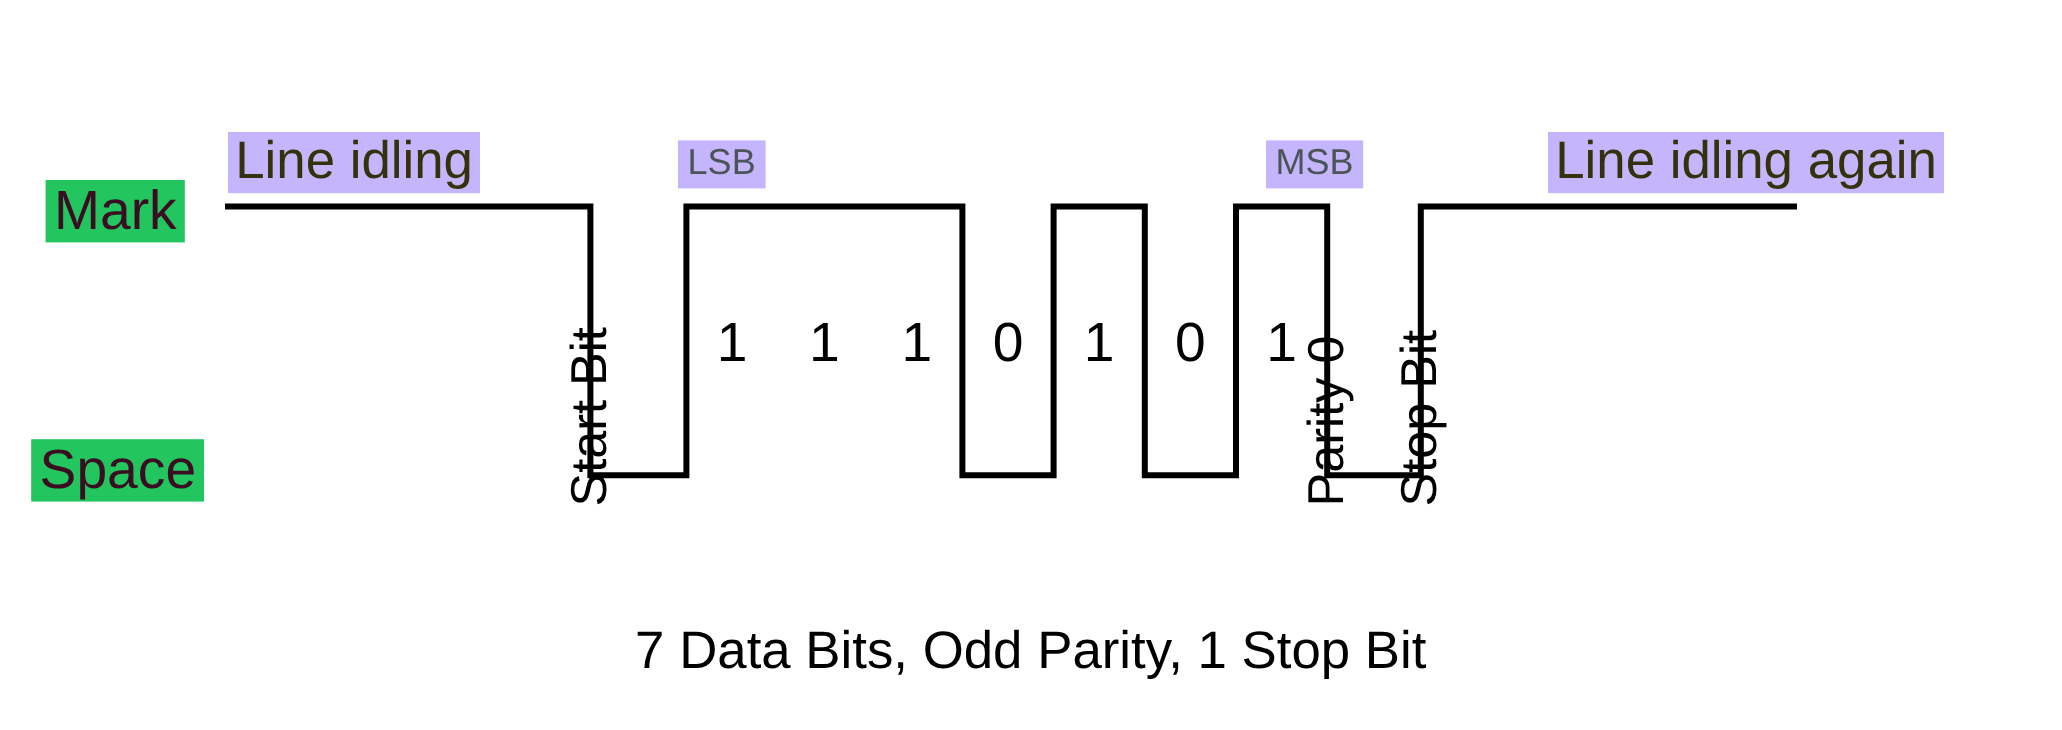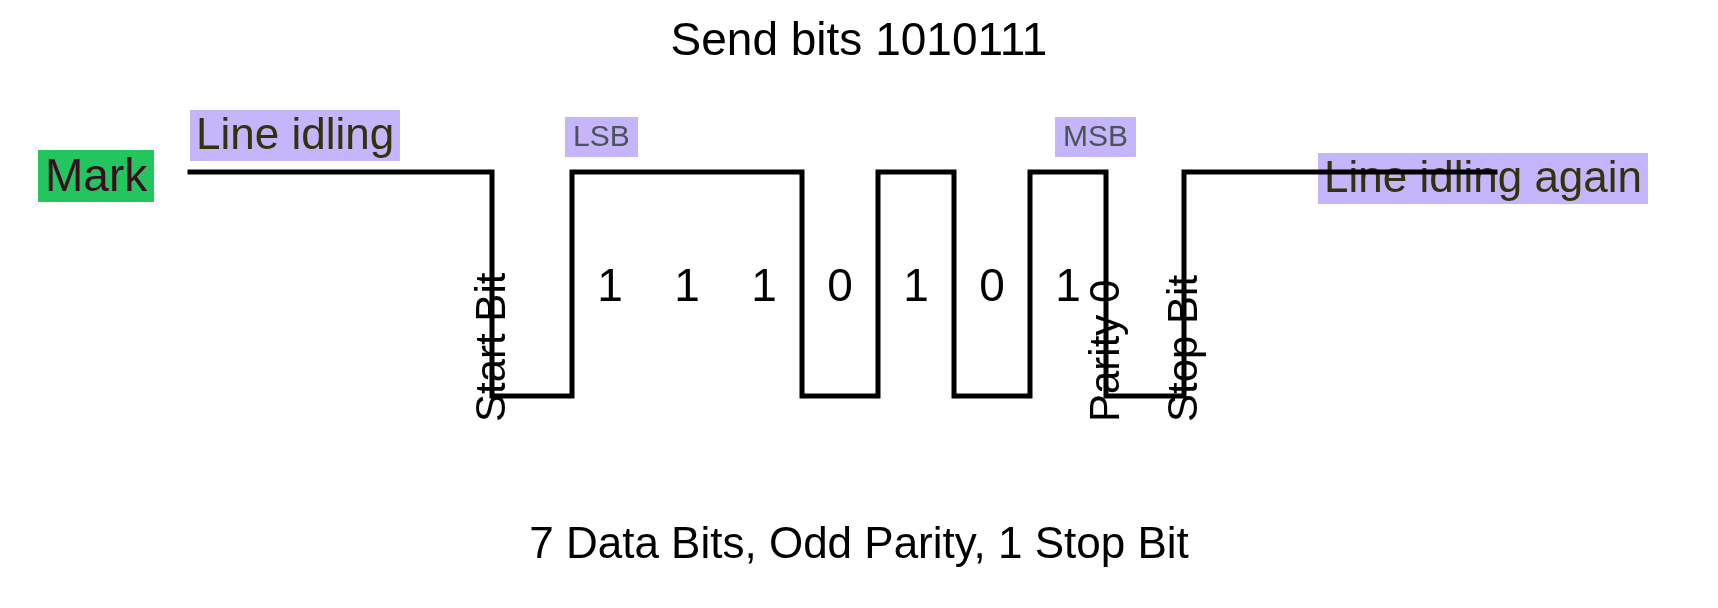--- a/index.html
+++ b/index.html
@@ -61,21 +61,21 @@
   .idle-chip {
     position: absolute;
     font-size: 44px;
     color: #35320b;
     background: #c4b5fd;
     padding: 2px 6px 5px 6px;
     white-space: pre;
     line-height: 1.0;
   }
   .idle-left  { left: 190px;  top: 110px; }
-  .idle-right { left: 1318px; top: 110px; margin-top: 43px; }
+  .idle-right { left: 1290px; top: 110px; }
 
   
   .sb-chip {
     position: absolute;
     font-size: 30px;
     color: #4b5456;
     background: #c4b5fd;
     padding: 4px 8px 6px 8px;
     white-space: pre;
     line-height: 1.0;
@@ -115,23 +115,23 @@
     top: 0;
     width: 1718px;
     height: 608px;
   }
 </style>
 </head>
 <body>
 
 <div id="stage">
 
-  <div class="title">Send bits 1010111</div>
 
   <div class="level-label level-mark">Mark</div>
+  <div class="level-label level-space">Space</div>
 
   <div class="idle-chip idle-left">Line idling</div>
   <div class="idle-chip idle-right">Line idling again</div>
 
   <div class="sb-chip sb-lsb">LSB</div>
   <div class="sb-chip sb-msb">MSB</div>
 
   <svg id="waveform" viewBox="0 0 1718 608">
     <path id="wave-path" fill="none" stroke="#000000" stroke-width="5" stroke-linecap="square" stroke-linejoin="miter" d="M 190 172 L 492 172 L 492 396 L 572 396 L 572 172 L 802 172 L 802 396 L 878 396 L 878 172 L 954 172 L 954 396 L 1030 396 L 1030 172 L 1106 172 L 1106 396 L 1184 396 L 1184 172 L 1495 172"></path>
   </svg>

